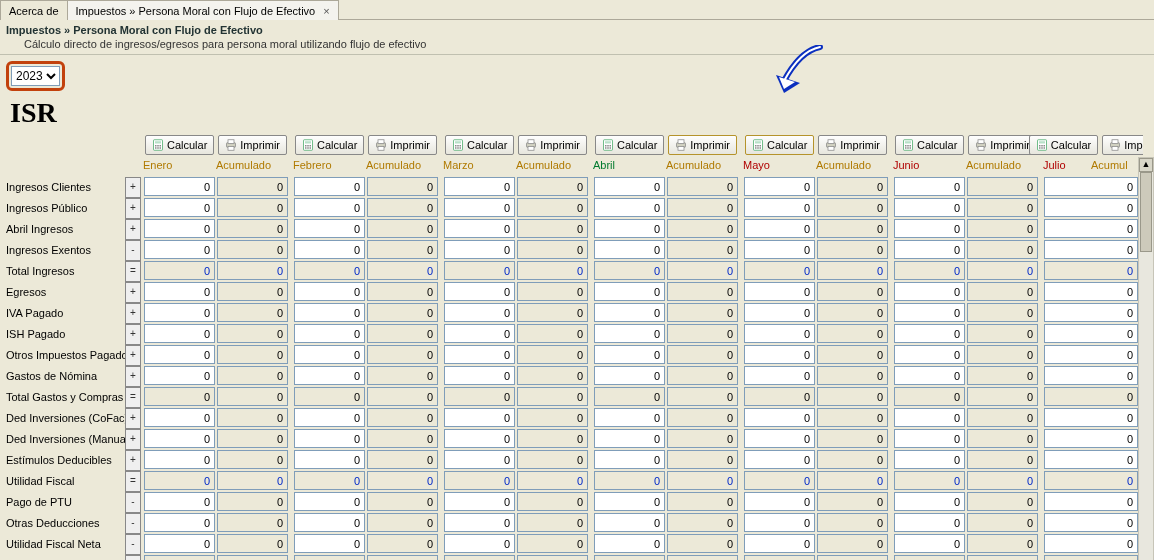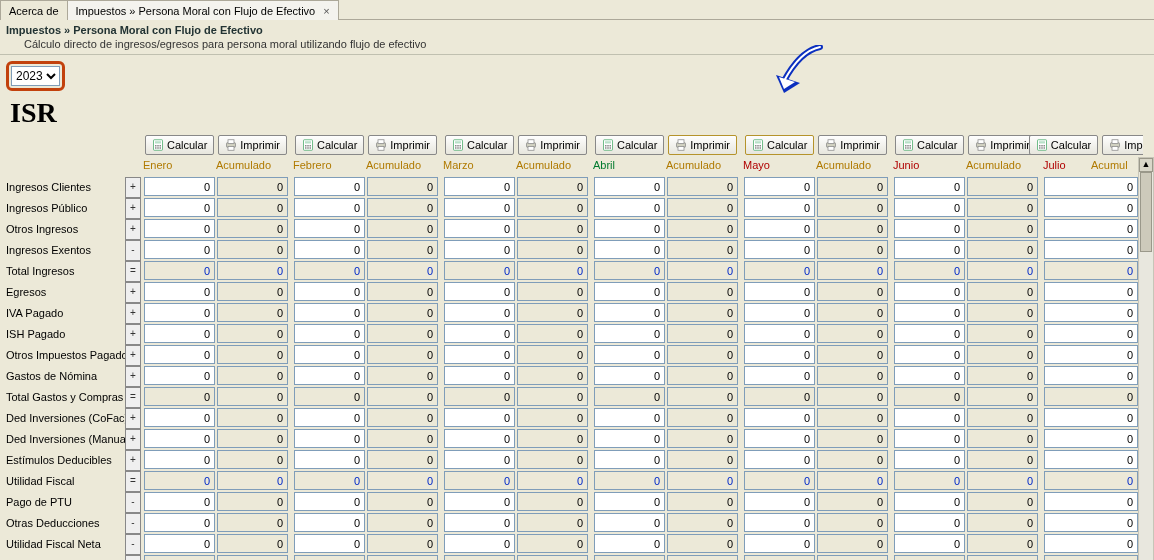--- a/index.html
+++ b/index.html
@@ -77,21 +77,21 @@
   <path d="M6 30 L14 48 L30 38 Z" fill="#0b2fbf"></path>
   <path d="M50 2 Q30 6 14 36" stroke="#fff" stroke-width="2" fill="none" stroke-linecap="round"></path>
   <path d="M9 32 L14 44 L25 37 Z" fill="#fff"></path>
 </svg>
 
 <div class="grid-wrap">
   <div class="grid">
     <div class="rowlabels" id="rowlabels">
         <div class="rl">Ingresos Clientes</div>
         <div class="rl">Ingresos Público</div>
-        <div class="rl">Otros Ingresos</div>
+        <div class="rl">Abril Ingresos</div>
         <div class="rl">Ingresos Exentos</div>
         <div class="rl bold">Total Ingresos</div>
         <div class="rl">Egresos</div>
         <div class="rl">IVA Pagado</div>
         <div class="rl">ISH Pagado</div>
         <div class="rl">Otros Impuestos Pagado</div>
         <div class="rl">Gastos de Nómina</div>
         <div class="rl bold">Total Gastos y Compras</div>
         <div class="rl">Ded Inversiones (CoFac)</div>
         <div class="rl">Ded Inversiones (Manual)</div>

